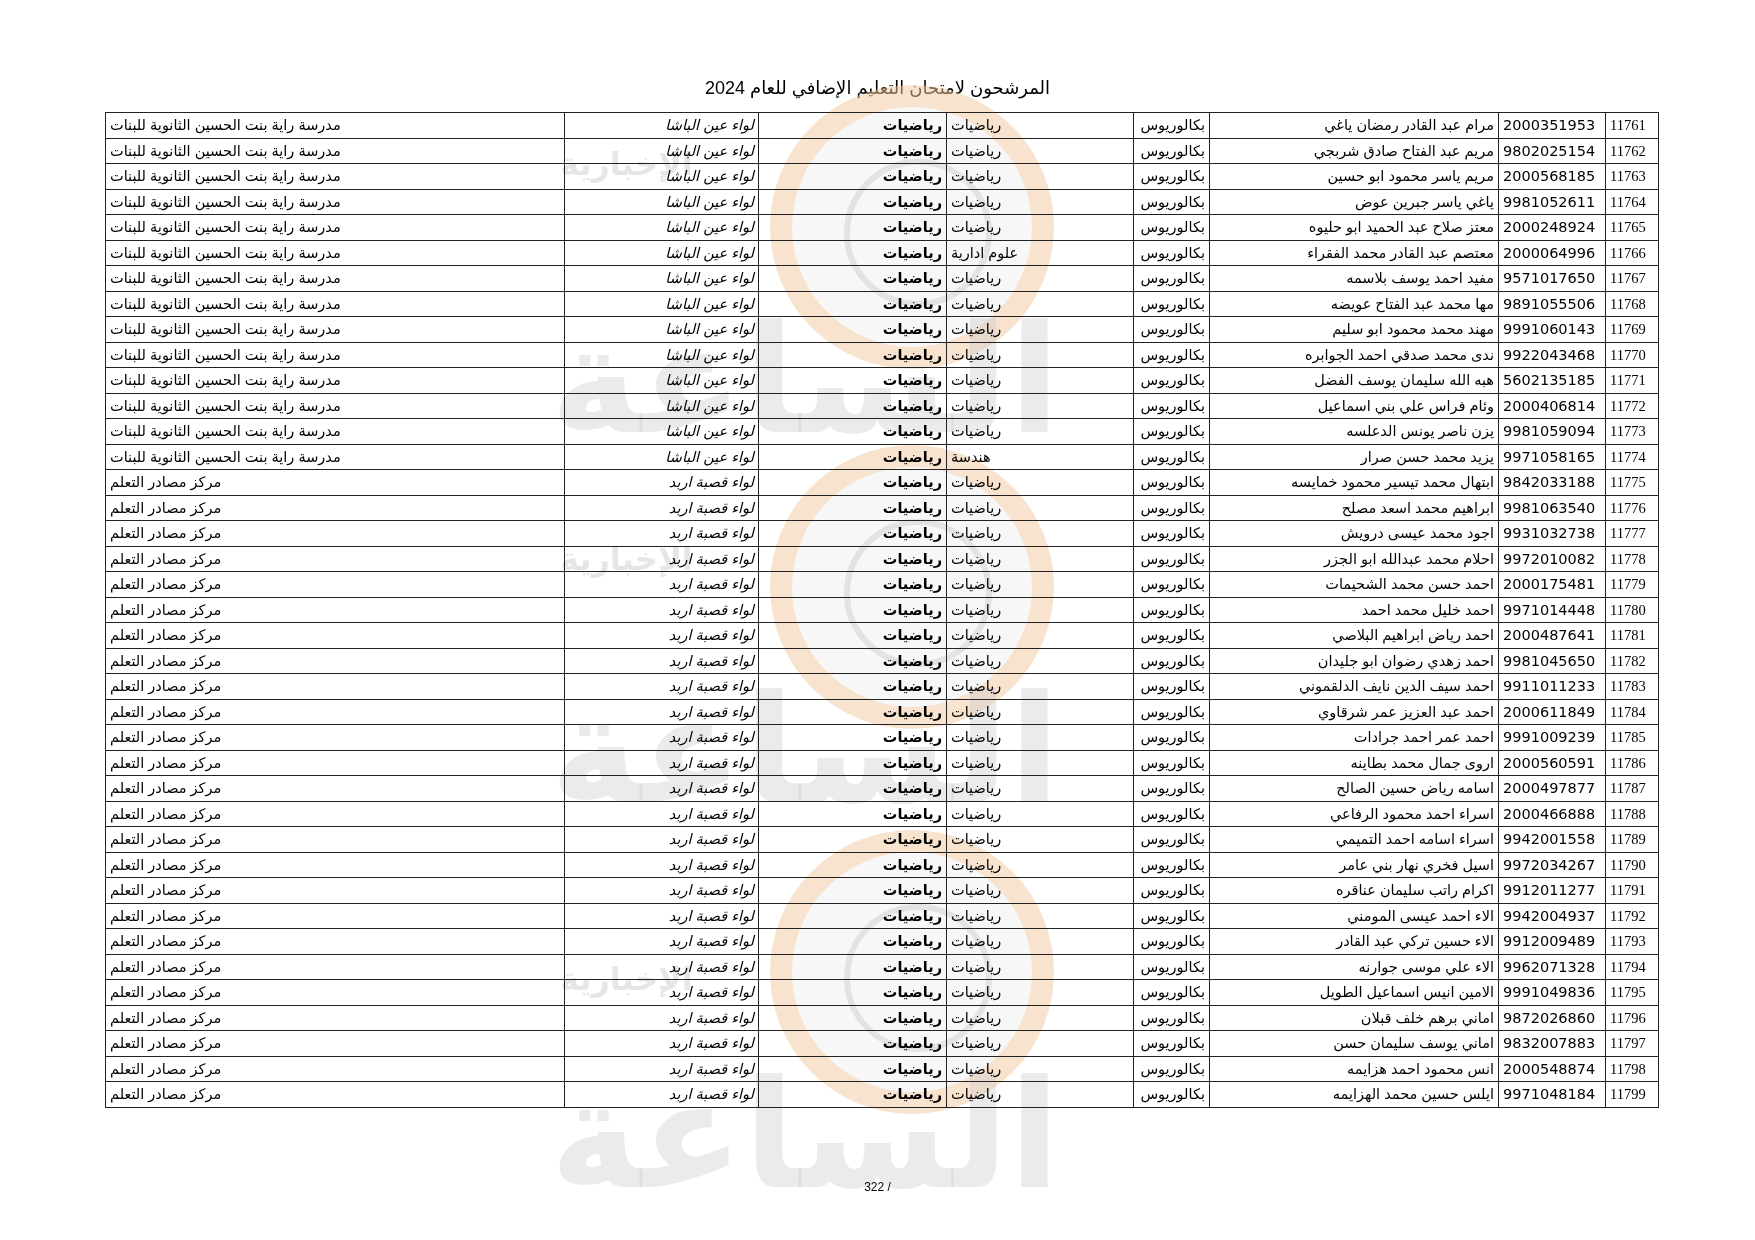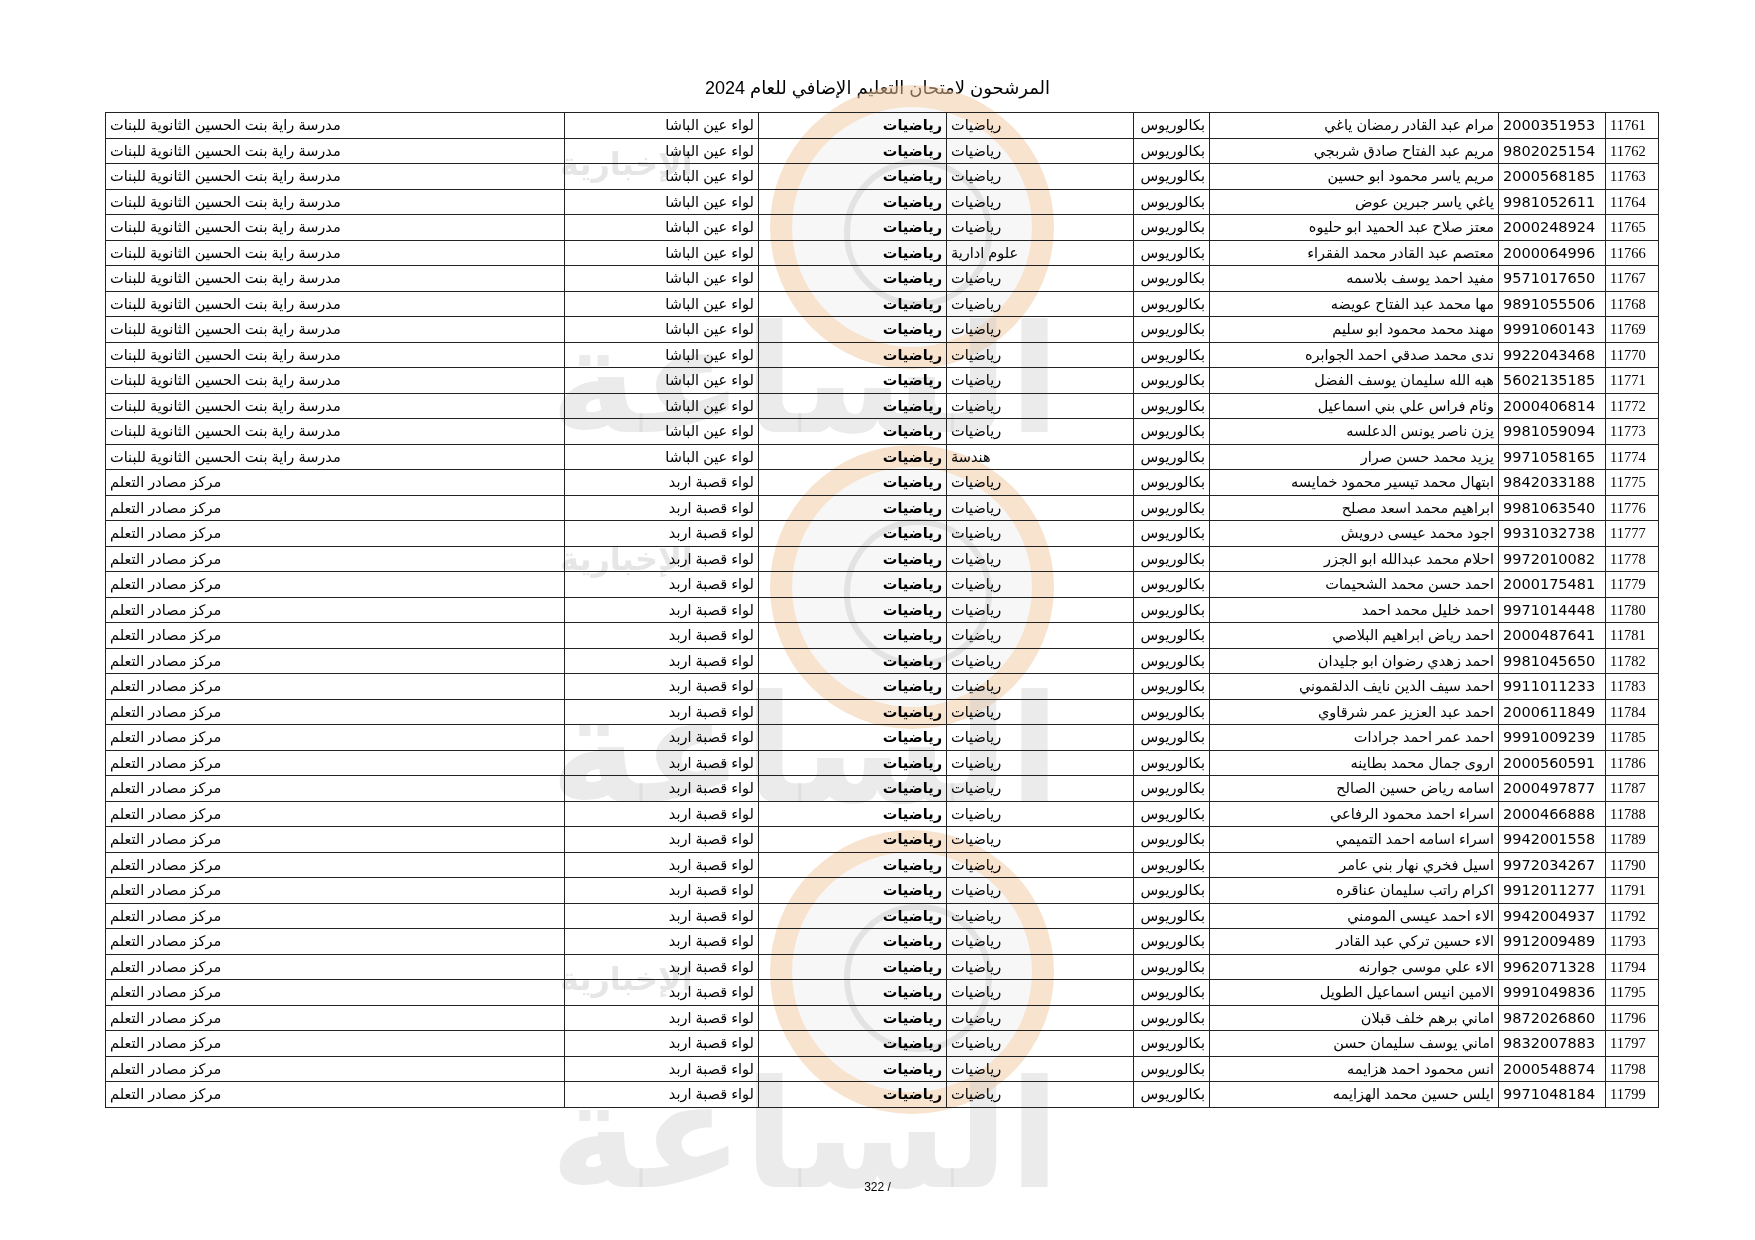--- a/index.html
+++ b/index.html
@@ -11,21 +11,21 @@
     .wm-text { position: absolute; font-size: 32px; font-weight: bold; color: rgba(200,200,200,0.45); direction: rtl; }
     .wm-big { position: absolute; font-size: 150px; font-weight: bold; color: rgba(205,205,205,0.4); direction: rtl; line-height: 1; }
     table.roster { position: absolute; left: 105px; top: 112px; width: 1547px; border-collapse: collapse; direction: rtl; z-index: 1; table-layout: fixed; }
     table.roster td { border: 1.3px solid #222; height: 24.5px; padding: 0 4px; font-size: 14.5px; white-space: nowrap; overflow: hidden; line-height: 1; }
     td.c-seq { width: 44px; text-align: left; font-family: Liberation Serif, serif; font-size: 14px; }
     td.c-nid { width: 98px; text-align: left; font-family: "DejaVu Sans", sans-serif; font-size: 14px; }
     td.c-name { width: 280px; text-align: right; }
     td.c-degree { width: 67px; text-align: right; }
     td.c-major { width: 178px; text-align: left; }
     td.c-subject { width: 179px; text-align: right; font-weight: bold; }
-    td.c-district { width: 185px; text-align: right; }
+    td.c-district { width: 185px; text-align: right; font-style: italic; }
     td.c-school { width: 450px; text-align: left; }
     .page-num { position: absolute; top: 1180px; left: 0; width: 1755px; text-align: center; font-size: 12px; }
   </style>
 </head>
 <body>
 
 <div class="page-title">المرشحون لامتحان التعليم الإضافي للعام 2024</div>
 
 <div class="watermark" style="top:85px;height:400px;">
   <div class="wm-circle" style="top:0px;">

